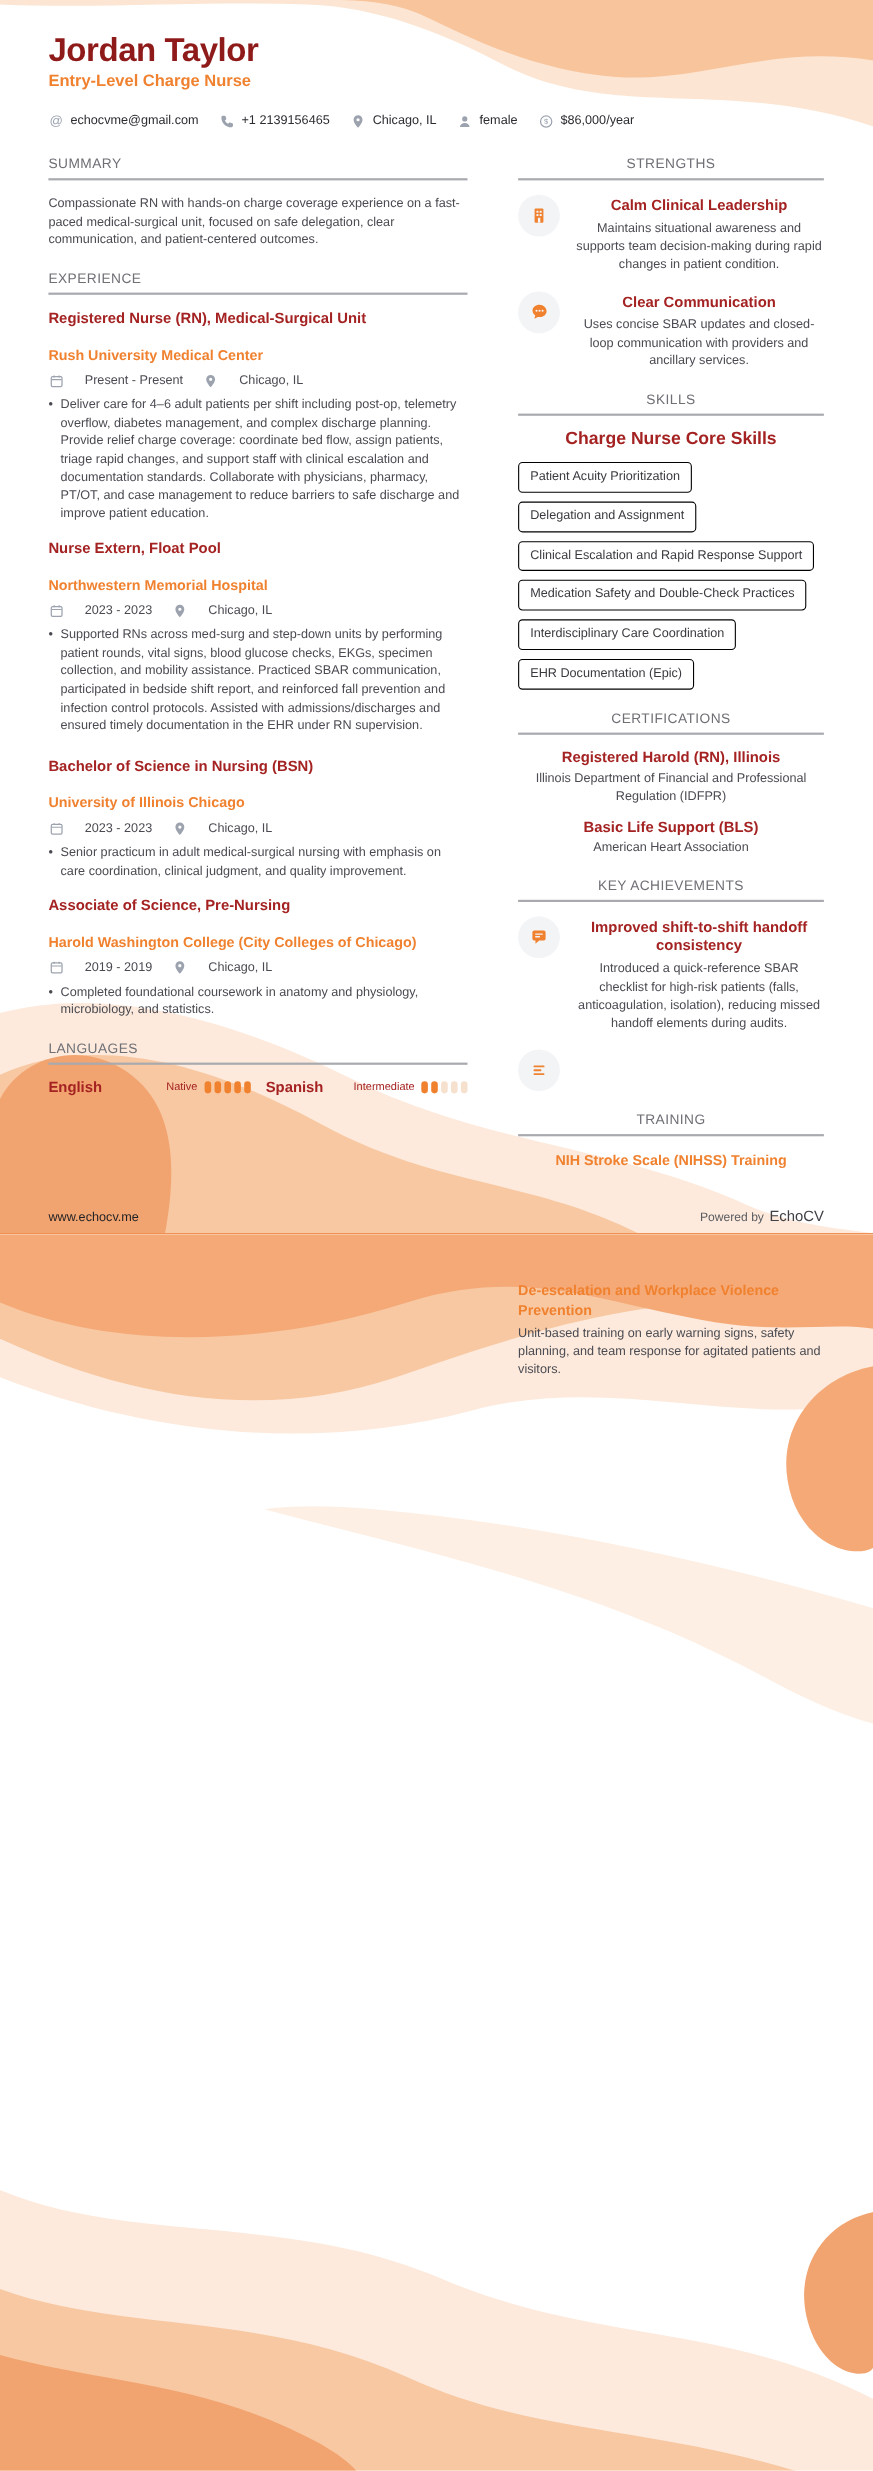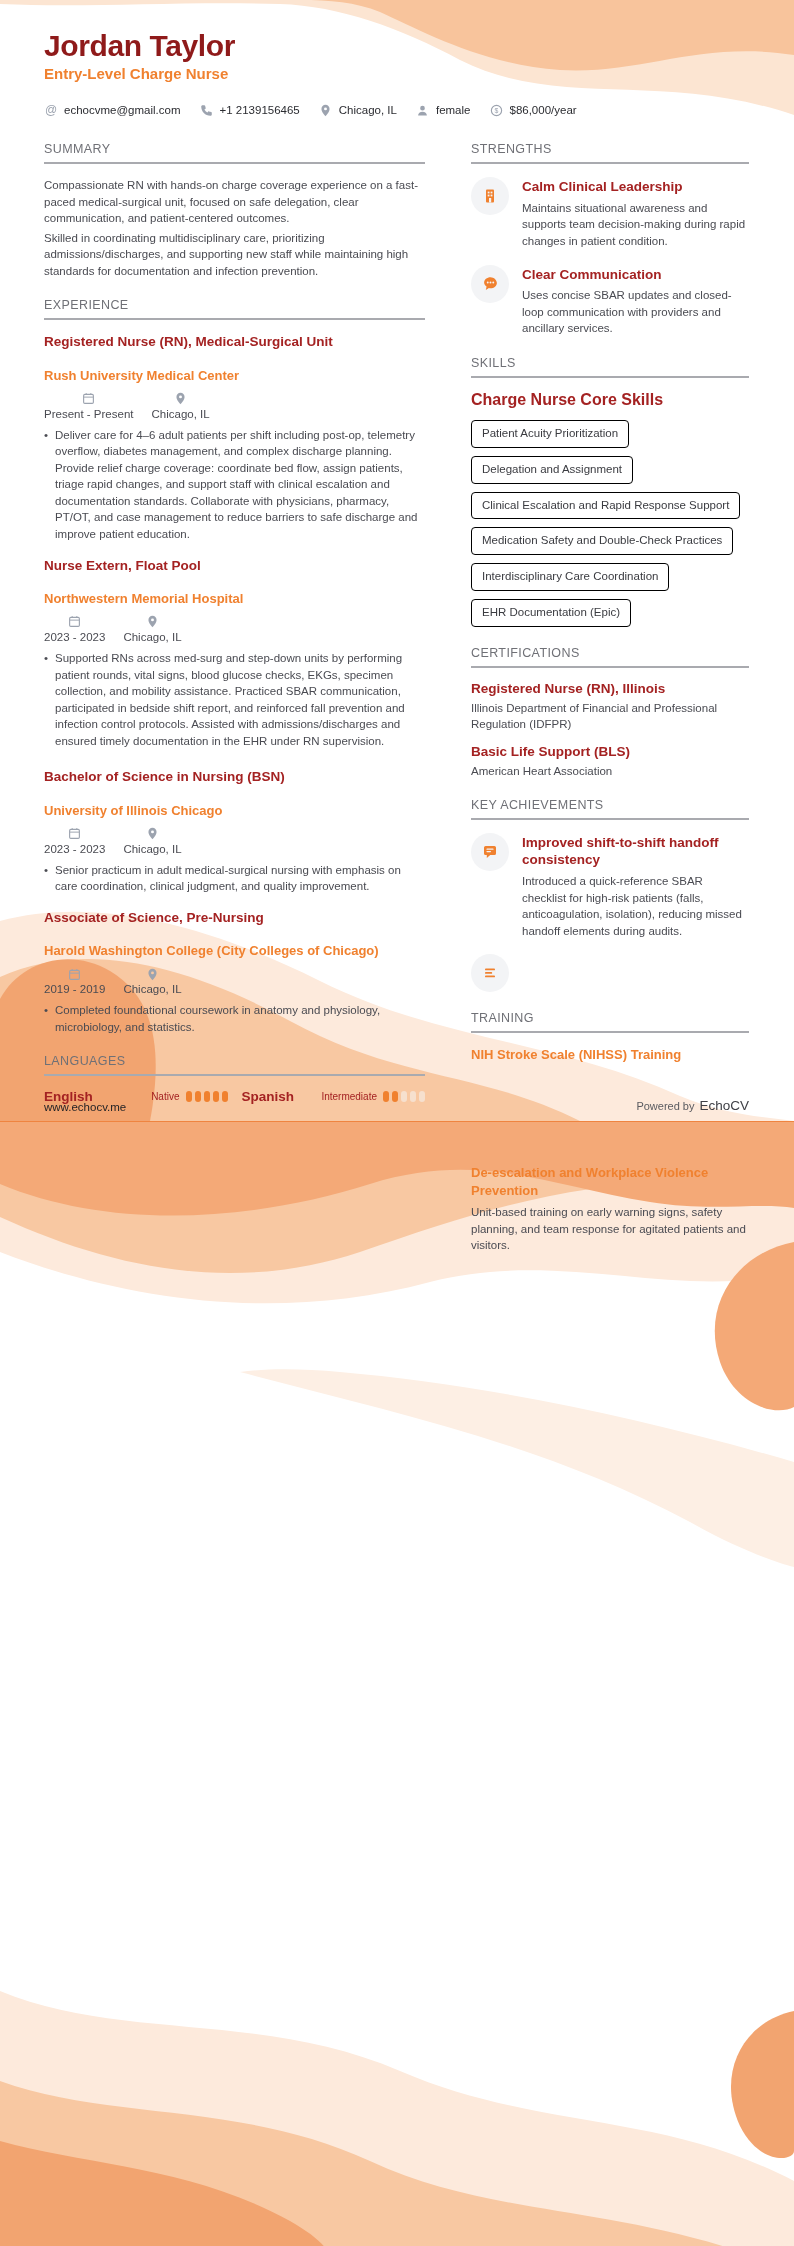--- a/index.html
+++ b/index.html
@@ -18,34 +18,34 @@
   .name{margin-top:29px;font-size:30px;font-weight:bold;color:#8F1A1A;letter-spacing:-0.4px;line-height:1.1;}
   .role{margin-top:3px;font-size:15px;font-weight:bold;color:#F0812F;}
   .contact-row{margin-top:21px;display:flex;align-items:center;gap:19px;font-size:11.5px;color:#2B2C31;}
   .contact-item{display:flex;align-items:center;gap:6px;}
   .ci{display:inline-flex;width:14px;height:14px;align-items:center;justify-content:center;color:#9CA3AF;flex:0 0 auto;}
   .ci svg{display:block;}
 
   
   .cols{display:flex;gap:46px;margin-top:25px;}
   .col-l{width:381px;flex:0 0 381px;}
-  .col-r{width:278px;flex:0 0 278px;}
+  .col-r{width:278px;flex:0 0 278px;text-align:center;}
 
   .section{margin-bottom:19px;}
   .sec-head{
     font-size:12.5px;color:#6F7076;letter-spacing:0.4px;
     padding-bottom:6px;border-bottom:2px solid #A9AAAF;margin-bottom:13px;
   }
   .body-txt{font-size:11.5px;line-height:1.44;color:#4A4B52;}
   .para{margin-bottom:3px;}
 
   .item-title{font-size:13.5px;font-weight:bold;color:#A42222;line-height:1.3;}
   .item-sub{font-size:13px;font-weight:bold;color:#F0812F;margin-top:17px;line-height:1.3;}
   .meta-row{display:flex;align-items:center;gap:18px;margin-top:7px;font-size:11.5px;color:#4A4B52;}
-  .meta-item{display:flex;align-items:center;gap:2px;flex-direction:column;}
+  .meta-item{display:flex;align-items:center;gap:19px;}
   .bullet{display:flex;gap:7px;margin-top:7px;}
   .bullet::before{content:"•";color:#4A4B52;font-size:11.5px;line-height:1.44;}
   .job{margin-bottom:14px;}
 
   
   .lang-row{display:flex;gap:14px;align-items:center;}
   .lang-item{display:flex;align-items:center;justify-content:space-between;flex:1;}
   .lang-name{font-size:13.5px;font-weight:bold;color:#A42222;}
   .lang-right{display:flex;align-items:center;gap:6px;}
   .lang-level{font-size:10px;color:#A42222;}
@@ -138,21 +138,20 @@
       </div>
     </header>
 
     <div class="cols">
 
       <div class="col-l">
 
         <div class="section">
           <div class="sec-head">SUMMARY</div>
           <div class="body-txt para">Compassionate RN with hands-on charge coverage experience on a fast-paced medical-surgical unit, focused on safe delegation, clear communication, and patient-centered outcomes.</div>
-          <div class="body-txt">Skilled in coordinating multidisciplinary care, prioritizing admissions/discharges, and supporting new staff while maintaining high standards for documentation and infection prevention.</div>
         </div>
 
         <div class="section">
           <div class="sec-head">EXPERIENCE</div>
 
           <div class="job">
             <div class="item-title">Registered Nurse (RN), Medical-Surgical Unit</div>
             <div class="item-sub">Rush University Medical Center</div>
             <div class="meta-row">
               <span class="meta-item">
@@ -347,21 +346,21 @@
             <span class="pill">Clinical Escalation and Rapid Response Support</span>
             <span class="pill">Medication Safety and Double-Check Practices</span>
             <span class="pill">Interdisciplinary Care Coordination</span>
             <span class="pill">EHR Documentation (Epic)</span>
           </div>
         </div>
 
         <div class="section">
           <div class="sec-head">CERTIFICATIONS</div>
           <div class="cert">
-            <div class="c-title">Registered Nurse (RN), Illinois</div>
+            <div class="c-title">Registered Harold (RN), Illinois</div>
             <div class="body-txt">Illinois Department of Financial and Professional Regulation (IDFPR)</div>
           </div>
           <div class="cert" style="margin-bottom:0;">
             <div class="c-title">Basic Life Support (BLS)</div>
             <div class="body-txt">American Heart Association</div>
           </div>
         </div>
 
         <div class="section">
           <div class="sec-head">KEY ACHIEVEMENTS</div>

